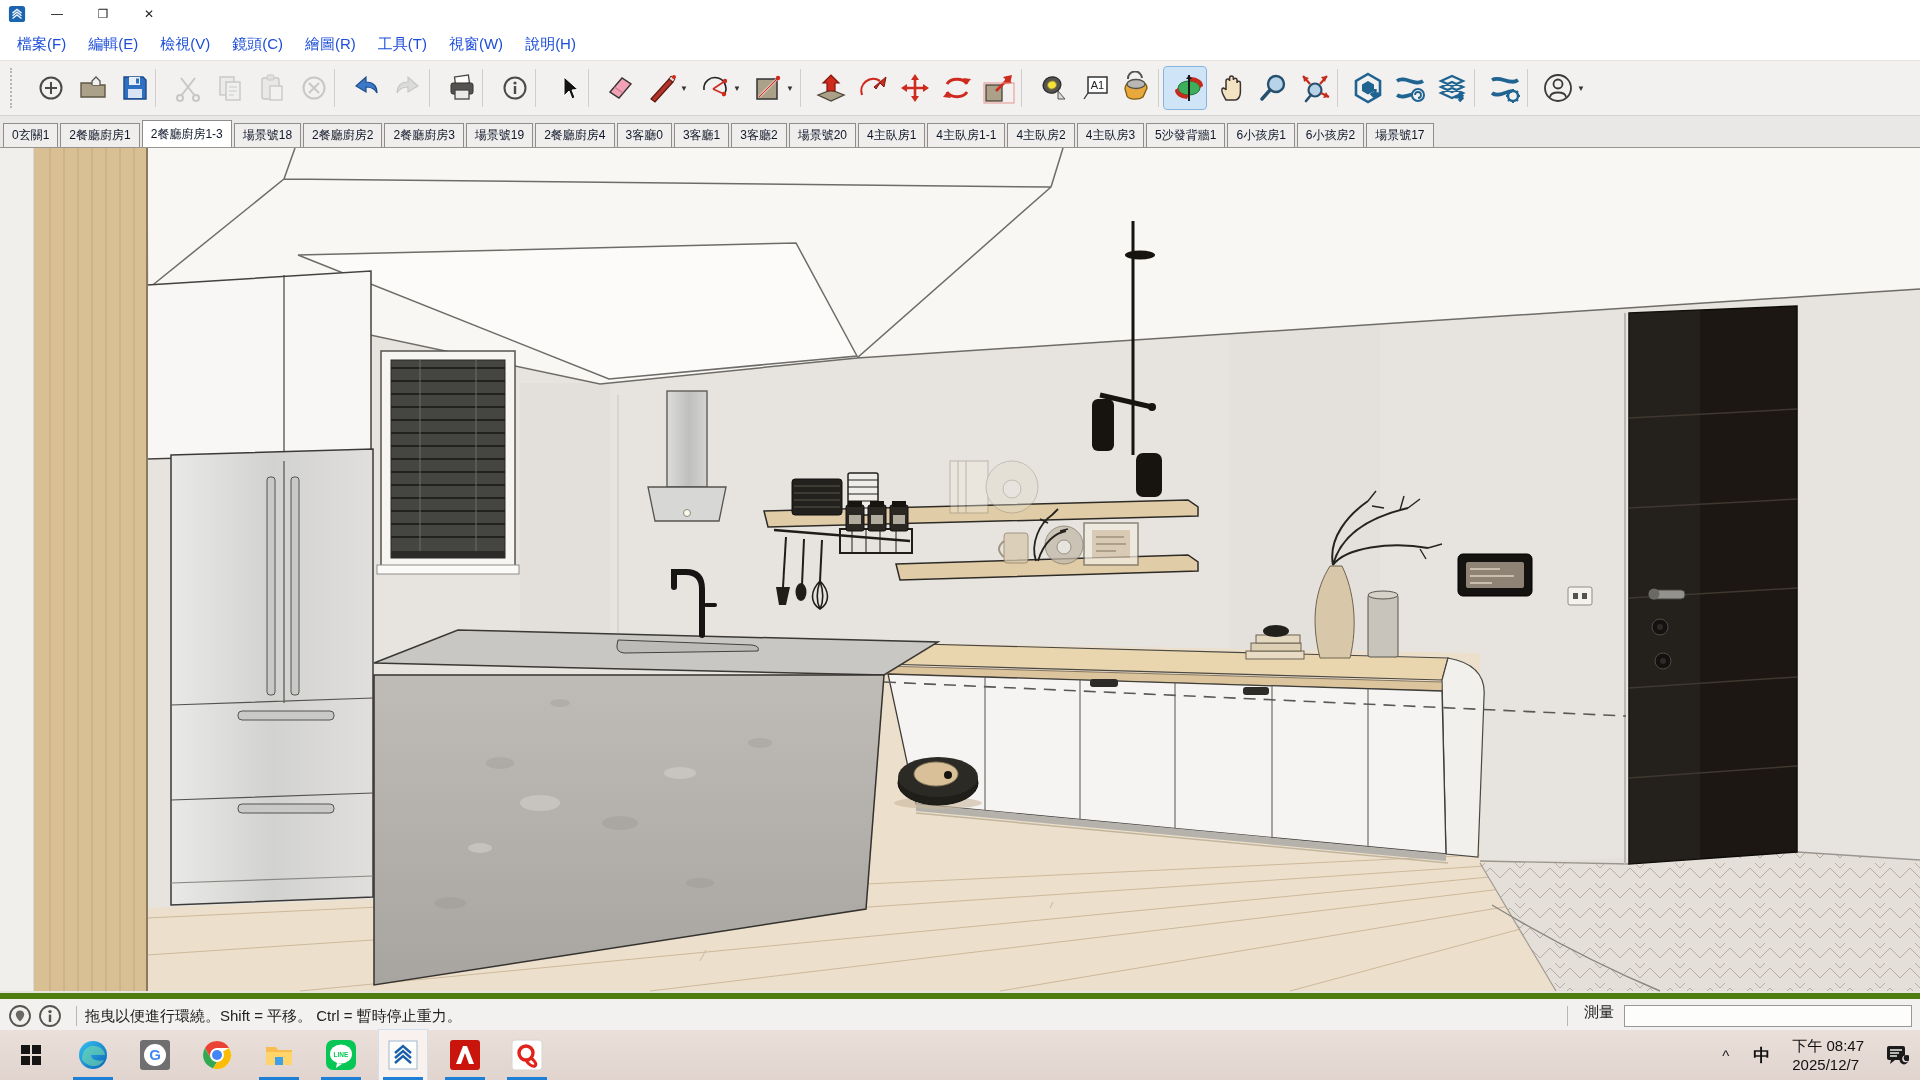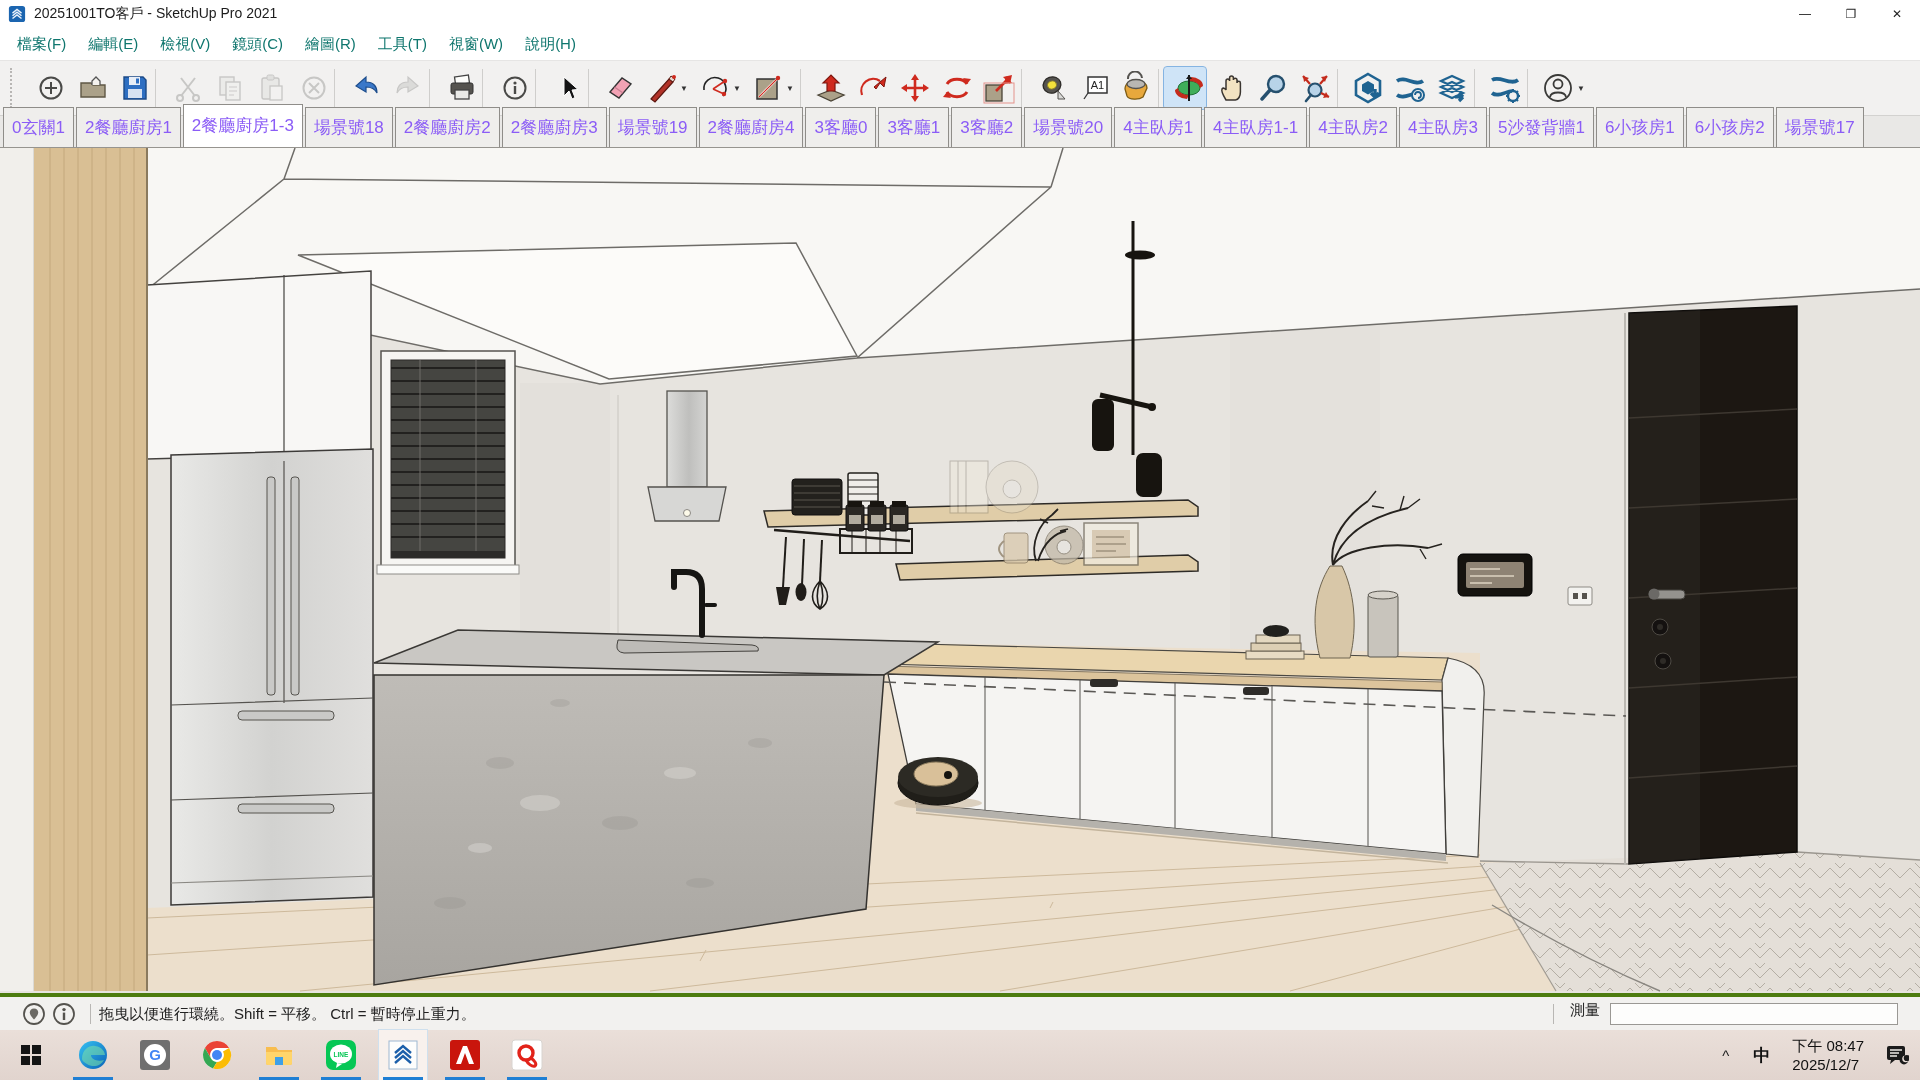--- a/index.html
+++ b/index.html
@@ -4,39 +4,39 @@
 <style>
   html,body{margin:0;padding:0;}
   body{width:1920px;height:1080px;overflow:hidden;background:#ddcfc9;font-family:"Liberation Sans",sans-serif;position:relative;}
   .window{position:absolute;left:0;top:0;width:1920px;height:1024px;background:#ffffff;display:flex;flex-direction:column;box-sizing:border-box;border-bottom:1px solid #9a8f89;}
   
   .titlebar{height:28px;background:#ffffff;display:flex;align-items:center;padding-left:8px;flex:0 0 auto;}
   .titlebar .logo{width:18px;height:18px;margin-right:8px;}
   .titlebar .title{font-size:14px;color:#1c1c1c;flex:1;white-space:nowrap;}
   .winbtn{width:46px;height:28px;display:flex;align-items:center;justify-content:center;font-size:12px;color:#222;}
   
-  .menubar{height:32px;background:#ffffff;display:flex;align-items:center;padding-left:6px;flex:0 0 auto;font-size:15px;color:#0f766e;}
+  .menubar{height:32px;background:#ffffff;display:flex;align-items:center;padding-left:6px;flex:0 0 auto;font-size:15px;color:#1d4ed8;}
   .menubar .mitem{padding:5px 11px;}
   
   .toolbar{height:54px;background:#f2f1f0;border-top:1px solid #e6e5e4;border-bottom:1px solid #d3d2d0;display:flex;align-items:center;padding-left:6px;flex:0 0 auto;}
   .grip{width:4px;height:40px;border-left:2px dotted #b8b6b4;margin:0 8px 0 4px;}
   .tbtn{width:42px;height:42px;display:flex;align-items:center;justify-content:flex-end;border-radius:3px;flex:0 0 auto;}
   .tbtn.active{background:#cfe4f7;outline:1px solid #85b4e2;}
   .tbtn.disabled{opacity:.42;}
   .tsep{width:1px;height:38px;background:#cfcecc;margin:0 5px;flex:0 0 auto;}
   .dd{font-size:8px;color:#333;margin-left:1px;flex:0 0 auto;width:10px;text-align:center;}
   
   .scenetabs{height:31px;background:#e9e8e6;display:flex;align-items:flex-end;padding-left:3px;border-bottom:1px solid #96948f;flex:0 0 auto;}
-  .stab{font-size:17px;color:#8b5cf6;background:#efeeec;border:1px solid #8f8d89;border-bottom:none;padding:8px 8px;height:23px;line-height:23px;margin-right:2px;white-space:nowrap;}
+  .stab{font-size:12px;color:#0f172a;background:#efeeec;border:1px solid #8f8d89;border-bottom:none;padding:0 8px;height:23px;line-height:23px;margin-right:2px;white-space:nowrap;}
   .stab.active{background:#ffffff;height:26px;line-height:26px;position:relative;z-index:2;}
   
   .viewport{height:845px;position:relative;background:#e7e4df;flex:0 0 auto;overflow:hidden;}
   .viewport svg{display:block;}
   
-  .statusbar{height:34px;background:#f2f1ef;border-top:4px solid #4d7c0f;display:flex;align-items:center;padding:0 22px;font-size:15px;color:#222;flex:0 0 auto;}
+  .statusbar{height:34px;background:#f2f1ef;border-top:6px solid #4d7c0f;display:flex;align-items:center;padding:0 8px;font-size:15px;color:#222;flex:0 0 auto;}
   .sb-icon{width:24px;height:24px;margin-right:6px;}
   .sb-sep{width:1px;height:20px;background:#b9b7b4;margin:0 8px;}
   .sb-hint{flex:1;white-space:nowrap;}
   .measure-label{margin:0 10px 7px 8px;white-space:nowrap;}
   .measure-input{width:288px;height:22px;border:1px solid #9a9894;background:#fdfdfc;font-size:14px;padding:0 4px;box-sizing:border-box;}
   
   .taskbar{position:absolute;left:0;top:1030px;width:1920px;height:50px;background:linear-gradient(#eadfd9,#e1d4ce);display:flex;align-items:center;}
   .tapp{width:48px;height:50px;display:flex;align-items:center;justify-content:center;position:relative;margin:0 7px;flex:0 0 auto;}
   .tapp .ul{position:absolute;left:4px;right:4px;bottom:0;height:3px;background:#1f7fd4;}
   .tapp.activeapp{background:#f8f1ed;outline:1px solid #cfe0ee;}
@@ -49,21 +49,20 @@
 </head>
 <body>
 
 <div class="window">
 
   <div class="titlebar">
     <svg class="logo" viewBox="0 0 20 20">
       <rect x="1" y="1" width="18" height="18" rx="3" fill="#1b65b0"></rect>
       <path d="M5 12 L10 8 L15 12 M5 9 L10 5 L15 9 M5 15 L10 11 L15 15" stroke="#eaf2fb" stroke-width="1.6" fill="none"></path>
     </svg>
-    <span class="title">20251001TO客戶 - SketchUp Pro 2021</span>
     <div class="winbtn">—</div>
     <div class="winbtn">❐</div>
     <div class="winbtn">✕</div>
   </div>
 
   <div class="menubar">
     <span class="mitem">檔案(F)</span>
     <span class="mitem">編輯(E)</span>
     <span class="mitem">檢視(V)</span>
     <span class="mitem">鏡頭(C)</span>

